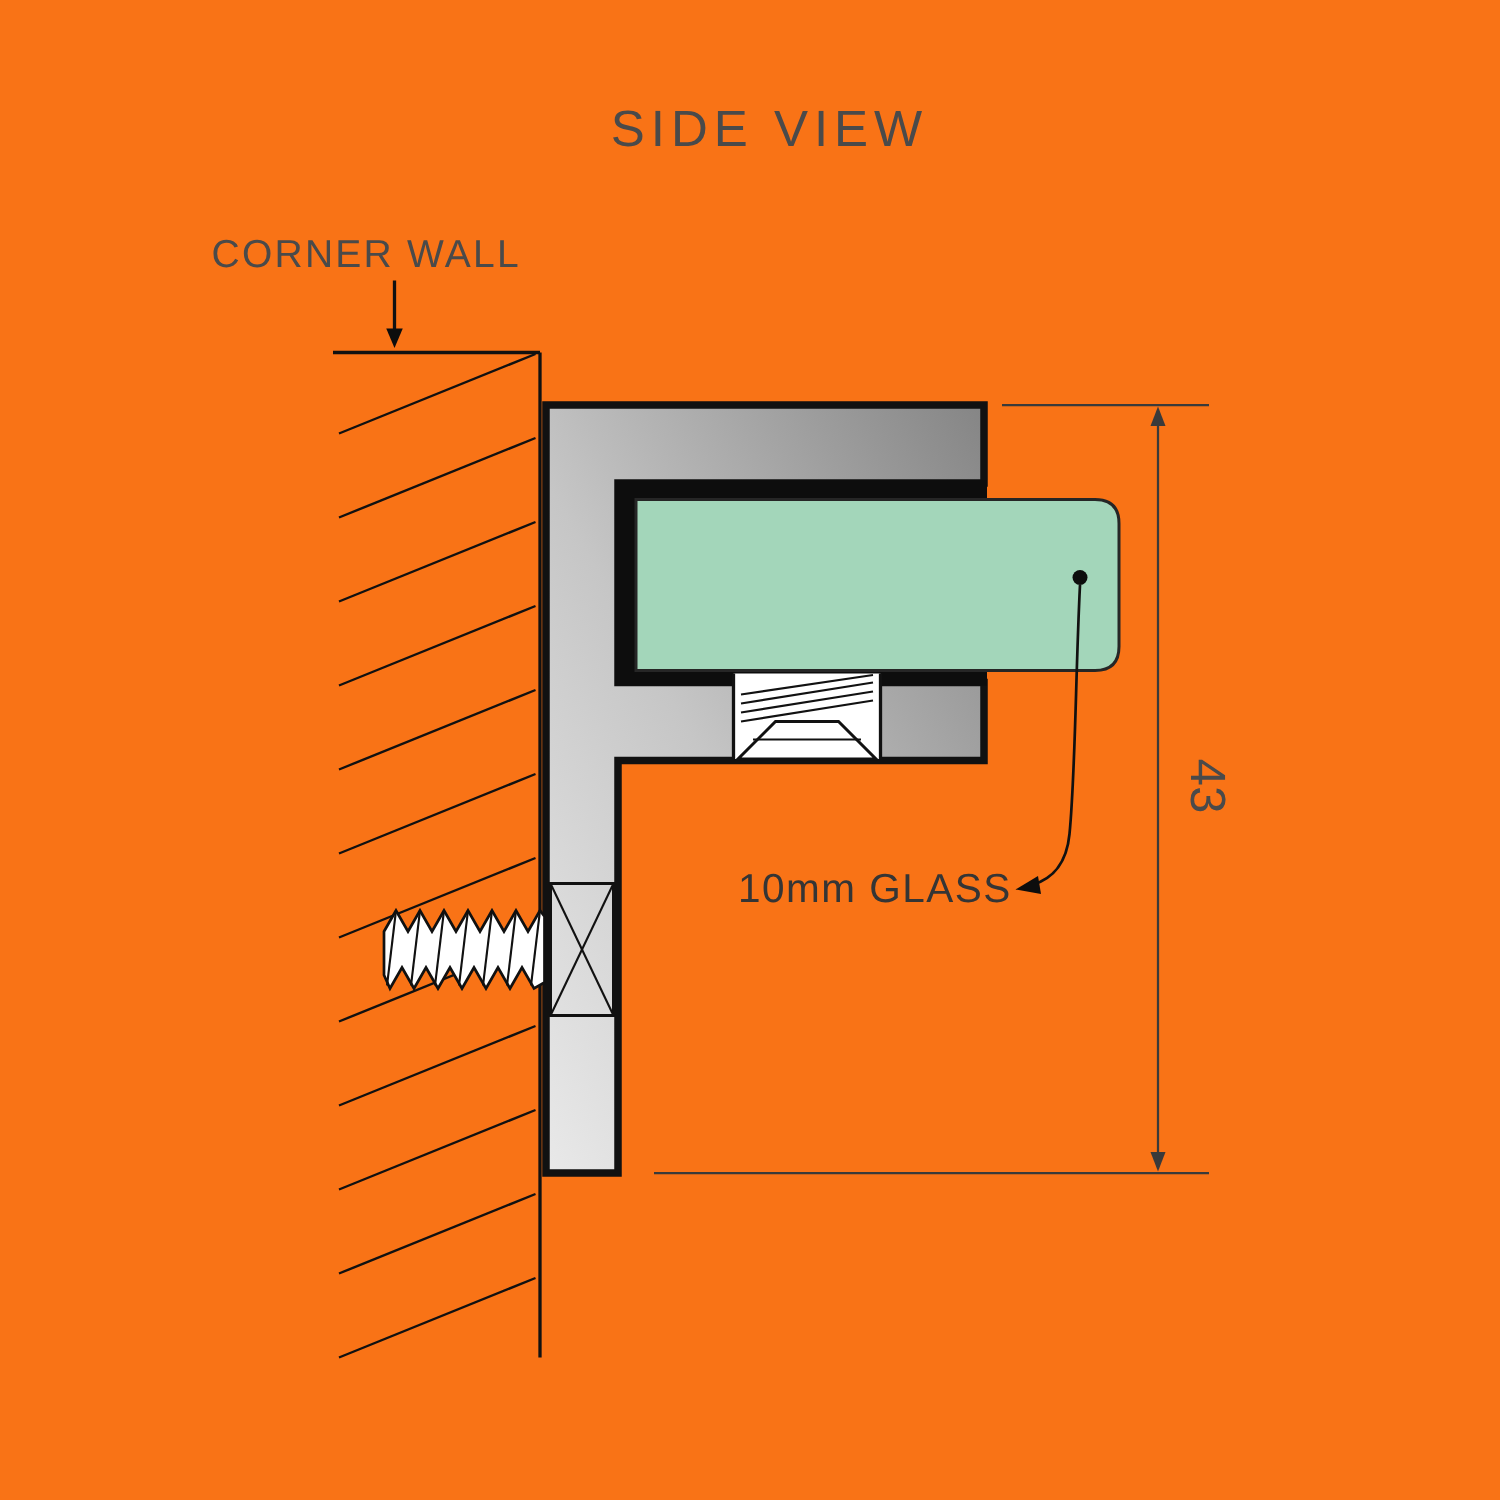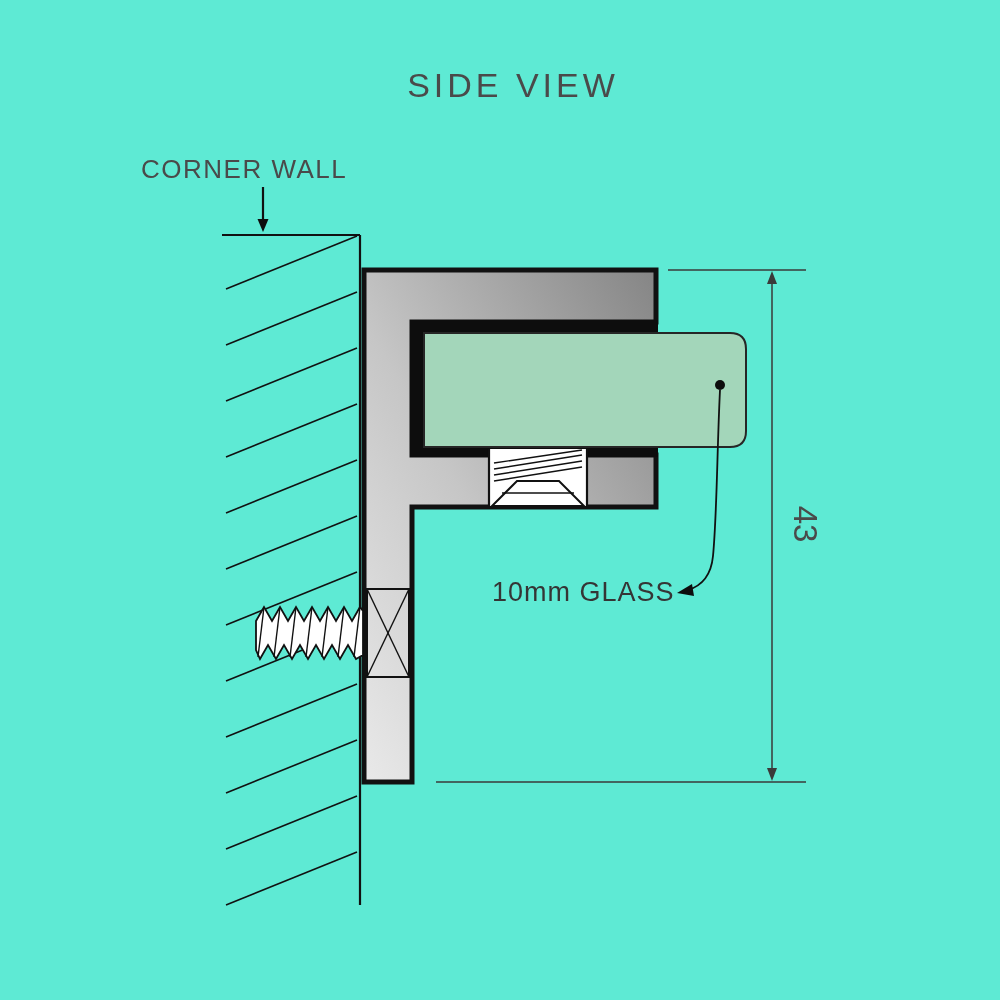--- a/index.html
+++ b/index.html
@@ -1,16 +1,16 @@
 <!DOCTYPE html>
 <html style="--text: #4a4a4a; --text-dark: #353535; --line: #111111; --gasket: #0d0d0d; --glass-green: #a3d6ba; --metal-dark: #858585; --metal-mid: #c6c6c6; --metal-light: #e9e9e9;"><head>
 <meta charset="utf-8">
 <style>
   html,body{margin:0;padding:0;background:#ffffff;}
-  .canvas{width:1000px;height:1000px;position:relative;background:#5eead4;overflow:hidden;}
+  .canvas{width:1000px;height:1000px;position:relative;background:#f97316;overflow:hidden;}
   svg{display:block;}
   text{font-family:"Liberation Sans",sans-serif;}
   .t-title{font-size:34px;letter-spacing:4px;fill:var(--text,#4a4a4a);}
   .t-wall{font-size:26px;letter-spacing:1.5px;fill:var(--text,#4a4a4a);}
   .t-glass{font-size:27px;letter-spacing:1px;fill:var(--text-dark,#353535);}
   .t-dim{font-size:33px;fill:var(--text,#4a4a4a);}
   .ln{stroke:var(--line,#111111);stroke-width:2.2;fill:none;}
   .thin{stroke:var(--line,#111111);stroke-width:1.4;fill:none;}
   .hatch{stroke:var(--line,#111111);stroke-width:1.6;}
   .dim{stroke:#3a3a3a;stroke-width:1.5;fill:none;}

